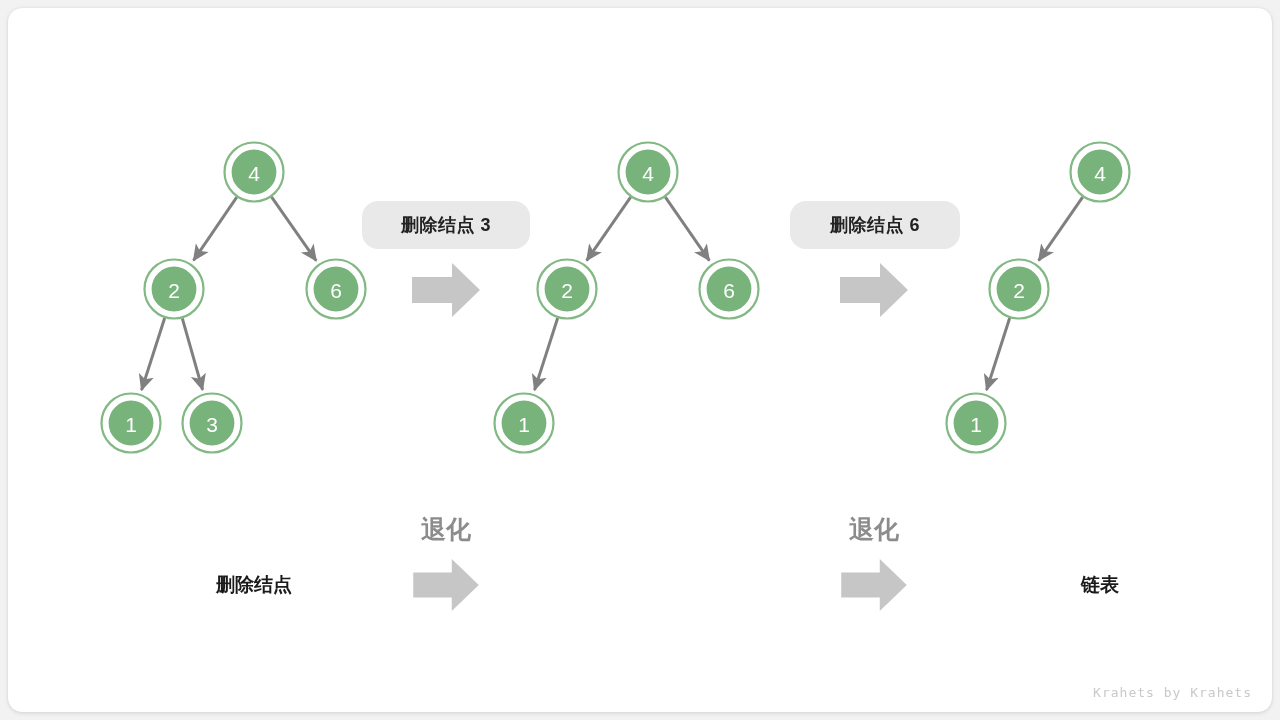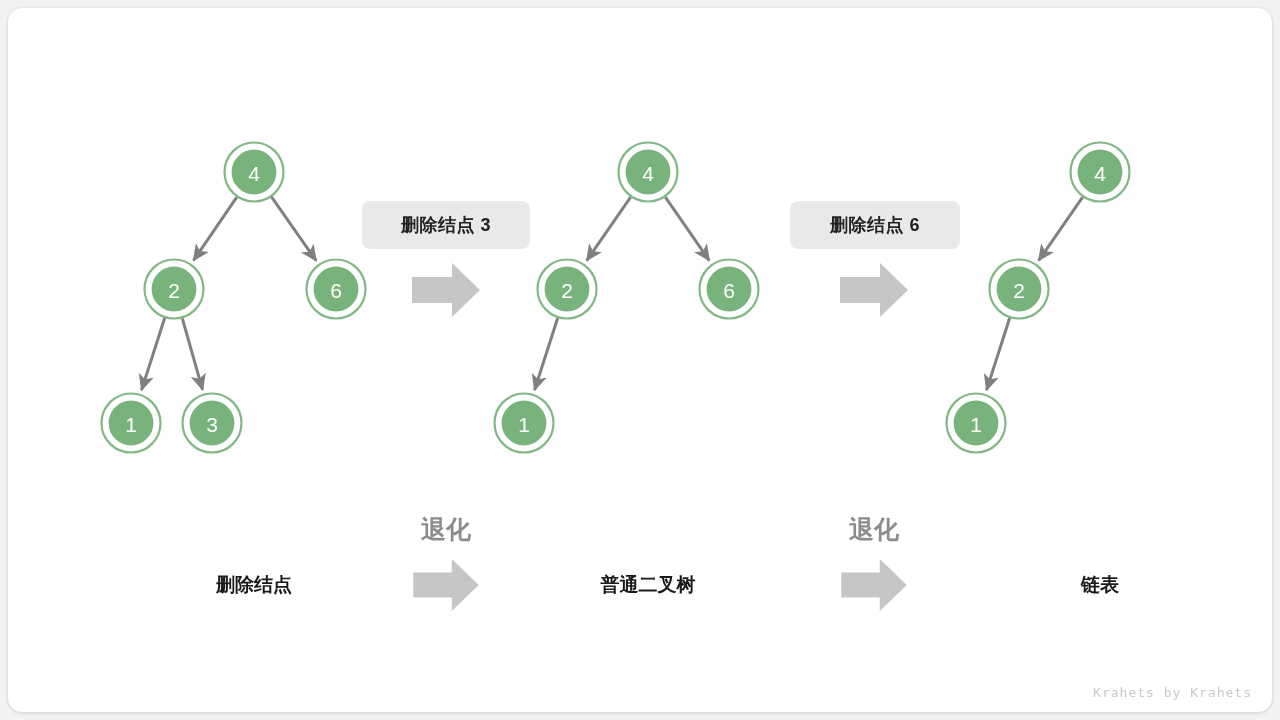--- a/index.html
+++ b/index.html
@@ -59,21 +59,21 @@
     stroke: #808080;
     stroke-width: 3;
     fill: none;
   }
   .edge-head {
     fill: #808080;
   }
   .badge {
     position: absolute;
     background: #e9e9e9;
-    border-radius: 8px;
+    border-radius: 16px;
     display: flex;
     align-items: center;
     justify-content: center;
     color: #222222;
     font-size: 18px;
     font-weight: bold;
     letter-spacing: 0.5px;
     white-space: nowrap;
     font-family: "Liberation Sans", "DejaVu Sans", sans-serif;
   }
@@ -224,20 +224,19 @@
     </div>
 
     <div class="block-arrow" style="left:832px; top:551px;">
       <svg width="68" height="52" viewBox="0 0 68 54" aria-hidden="true">
         <path d="M0,14 L40,14 L40,0 L68,27 L40,54 L40,40 L0,40 Z" fill="#c6c6c6"></path>
       </svg>
     </div>
 
     <div class="caption" style="left:146px; top:564px; width:200px;">删除结点</div>
 
-    <div class="caption" style="left:540px; top:564px; width:200px;">普通二叉树</div>
 
     <div class="caption" style="left:1022px; top:564px; width:140px;text-align:center;">链表</div>
 
     <div id="credit">Krahets by Krahets</div>
 
   </div>
 </div>
 
 </body></html>

